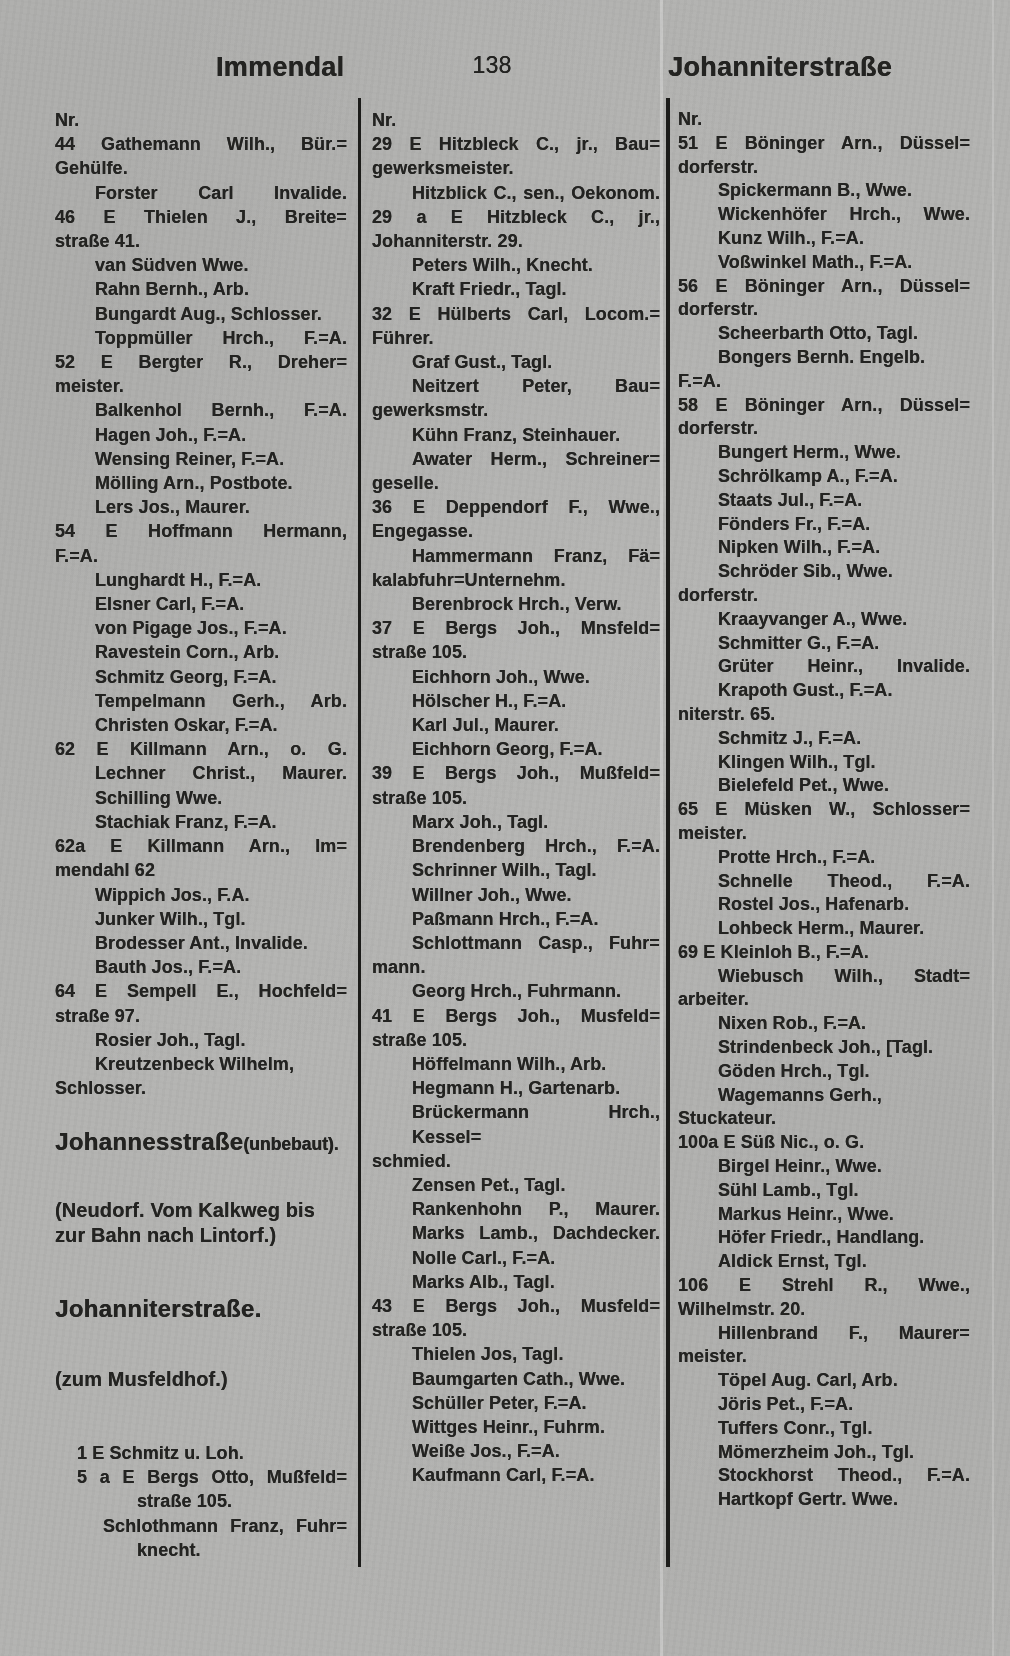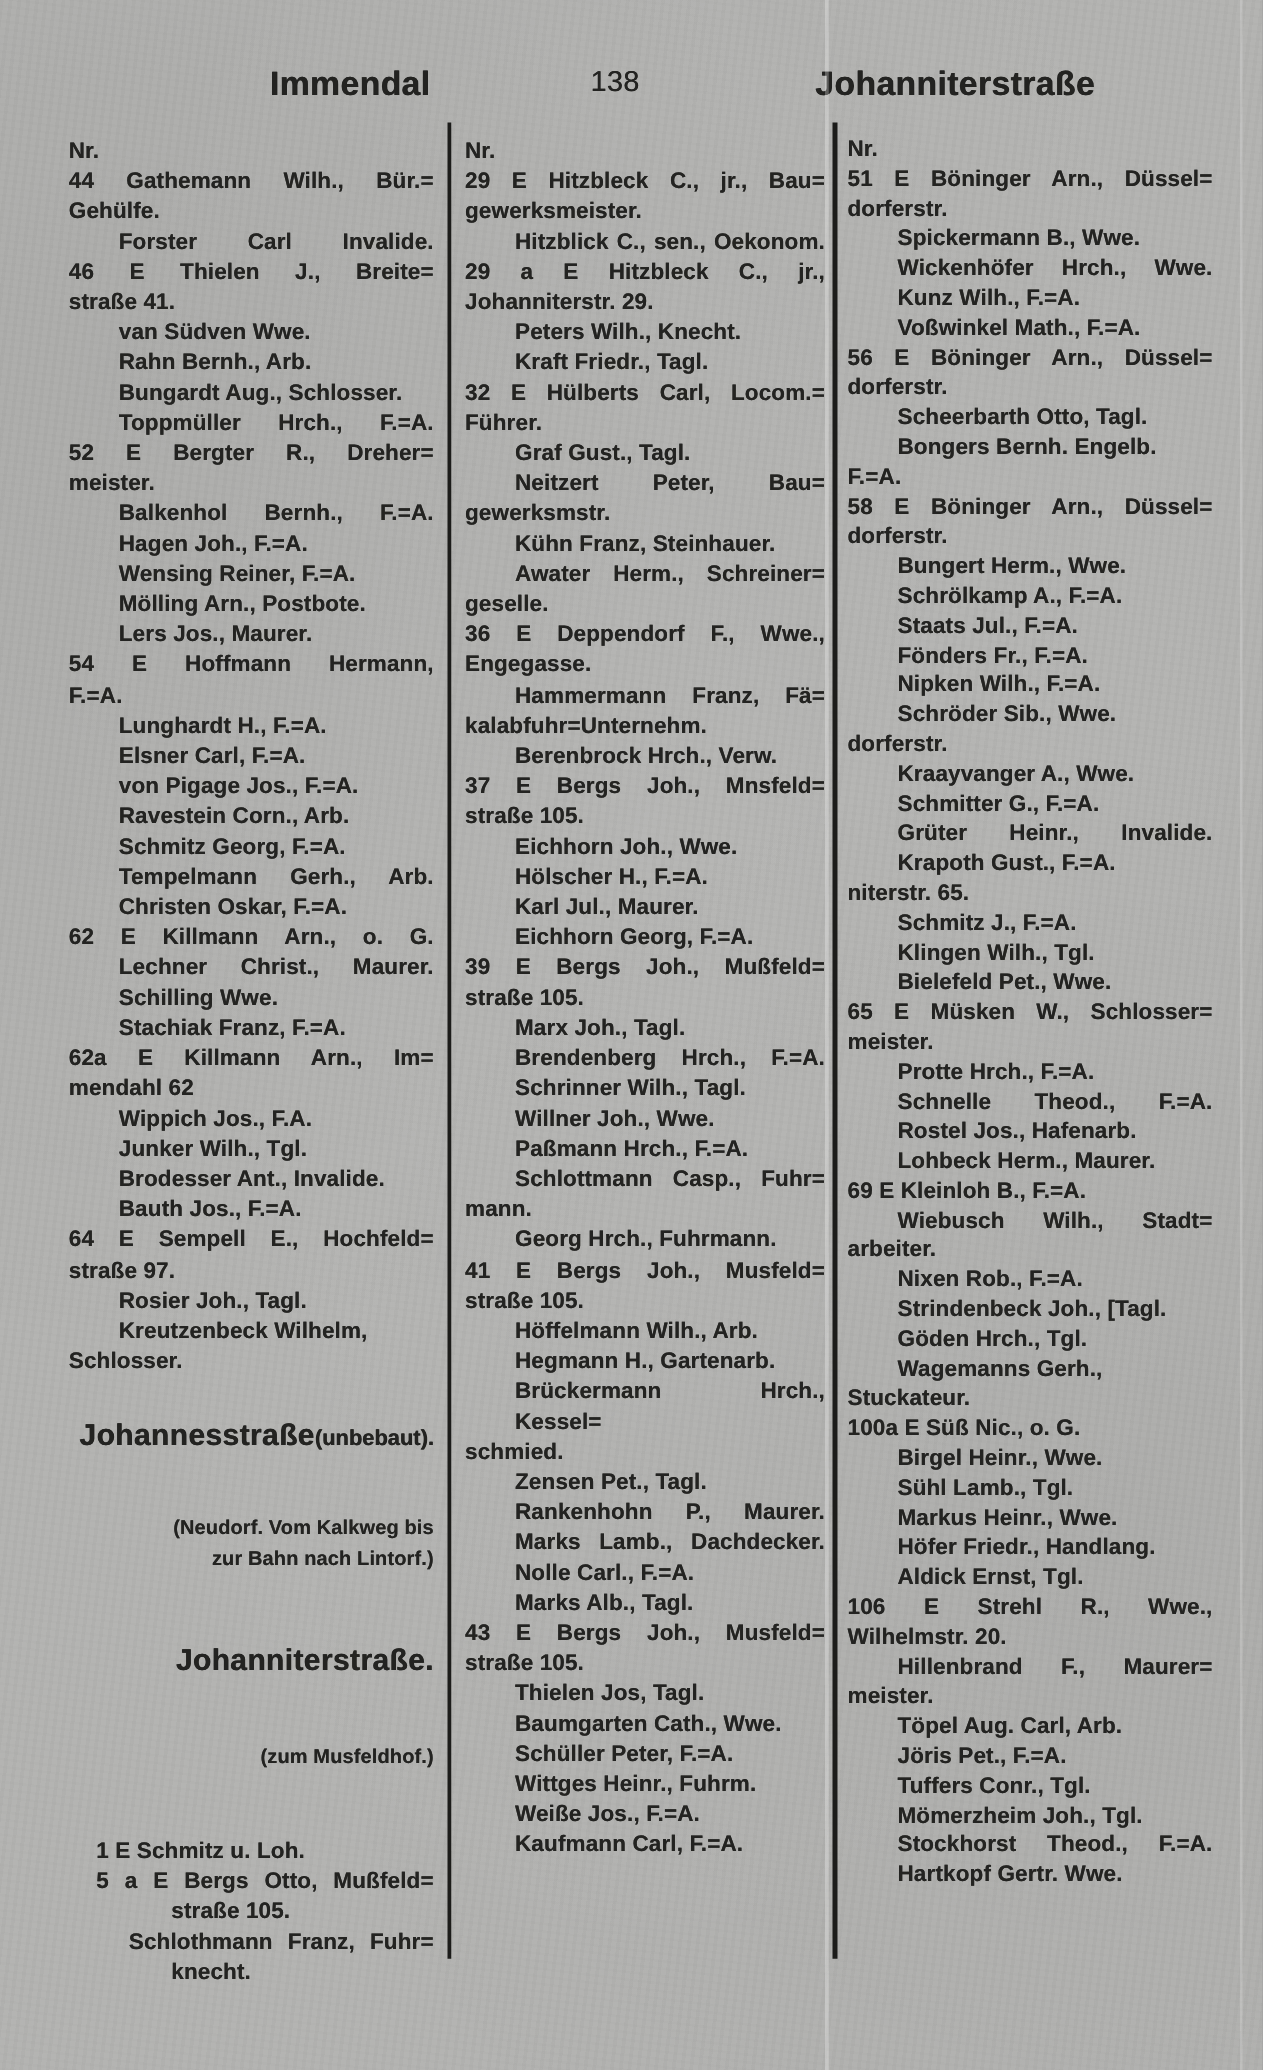--- a/index.html
+++ b/index.html
@@ -22,21 +22,21 @@
   }
   .hdr{
     position:absolute;top:52px;
     font-weight:bold;font-size:27px;
     letter-spacing:.3px;
     text-shadow:.4px 0 0 currentColor;
     white-space:nowrap;
   }
   .hdr-left{left:150px;width:260px;text-align:center;}
   .hdr-page{left:432px;width:120px;text-align:center;font-weight:normal;font-size:23px;text-shadow:.3px 0 0 currentColor;}
-  .hdr-right{left:652px;}
+  .hdr-right{left:668px;}
   .divider{position:absolute;top:98px;background:#1c1c1a;}
   .div1{left:358px;width:3px;height:1469px;}
   .div2{left:666px;width:4px;height:1469px;}
   .crease{position:absolute;top:0;height:1656px;background:rgba(255,255,255,.28);}
   .crease1{left:660px;width:3px;}
   .crease2{left:992px;width:2px;background:rgba(255,255,255,.18);}
   .col{position:absolute;top:108px;}
   .col-left{left:55px;width:292px;}
   .col-middle{left:372px;width:288px;}
   .col-right{left:678px;width:292px;}
@@ -47,28 +47,28 @@
     white-space:nowrap;
   }
   .col-right .ln{line-height:23.8px;}
   .ln.nr{margin-left:0;}
   .ln.num{margin-left:0;}
   .ln.name{margin-left:40px;}
   .ln.cont{}
   .ln.num2{margin-left:22px;}
   .ln.name2{margin-left:48px;}
   .ln.cont2{margin-left:82px;}
-  .ln.desc{margin-left:0;text-align:right;font-size:16px;white-space:nowrap;}
+  .ln.desc{margin-left:0;text-align:left;font-size:20px;white-space:nowrap;}
   .just{
     text-align:justify;text-align-last:justify;
     white-space:normal;
   }
   .street-head{
-    text-align:right;font-weight:bold;
-    font-size:24px;line-height:42px;
+    text-align:left;font-weight:bold;
+    font-size:24px;line-height:28px;
     letter-spacing:.3px;
     text-shadow:.4px 0 0 currentColor;
     white-space:nowrap;
   }
   .h2-sub{font-size:17.5px;font-weight:bold;letter-spacing:0;}
   .spacer{width:100%;}
 </style>
 </head>
 <body>
 

